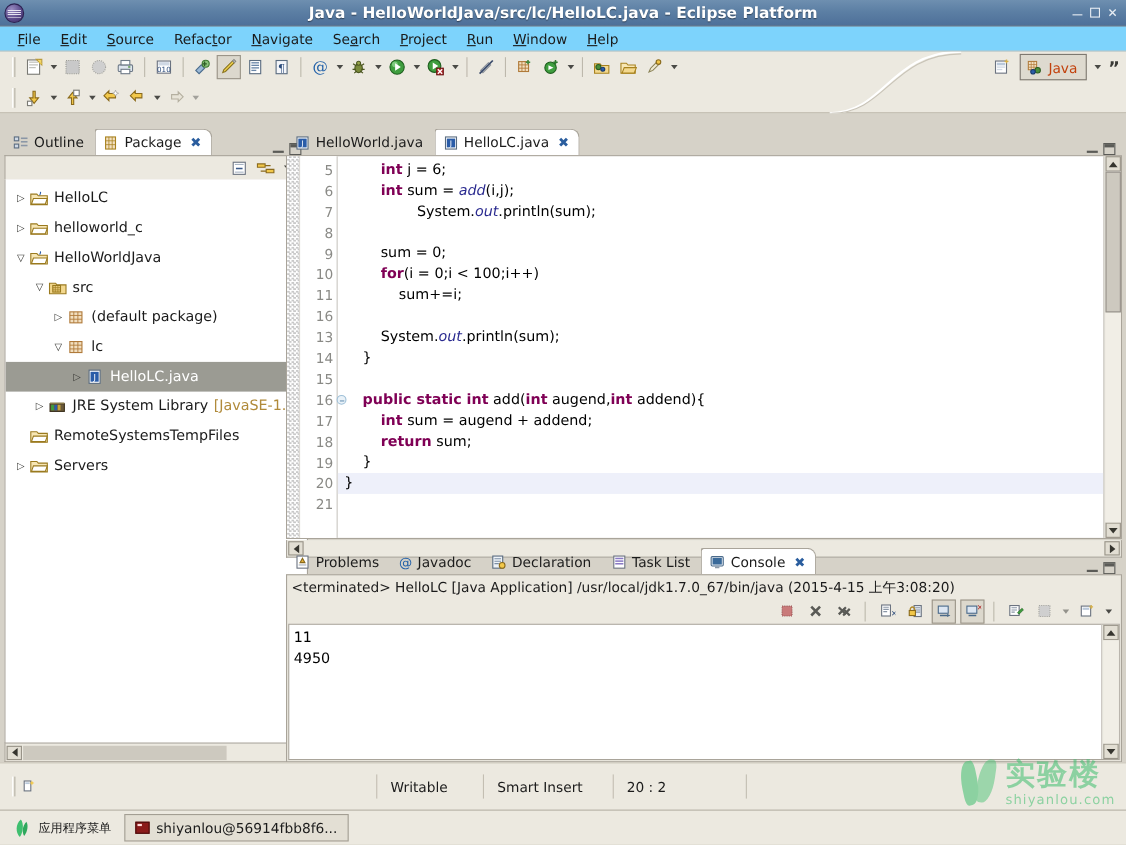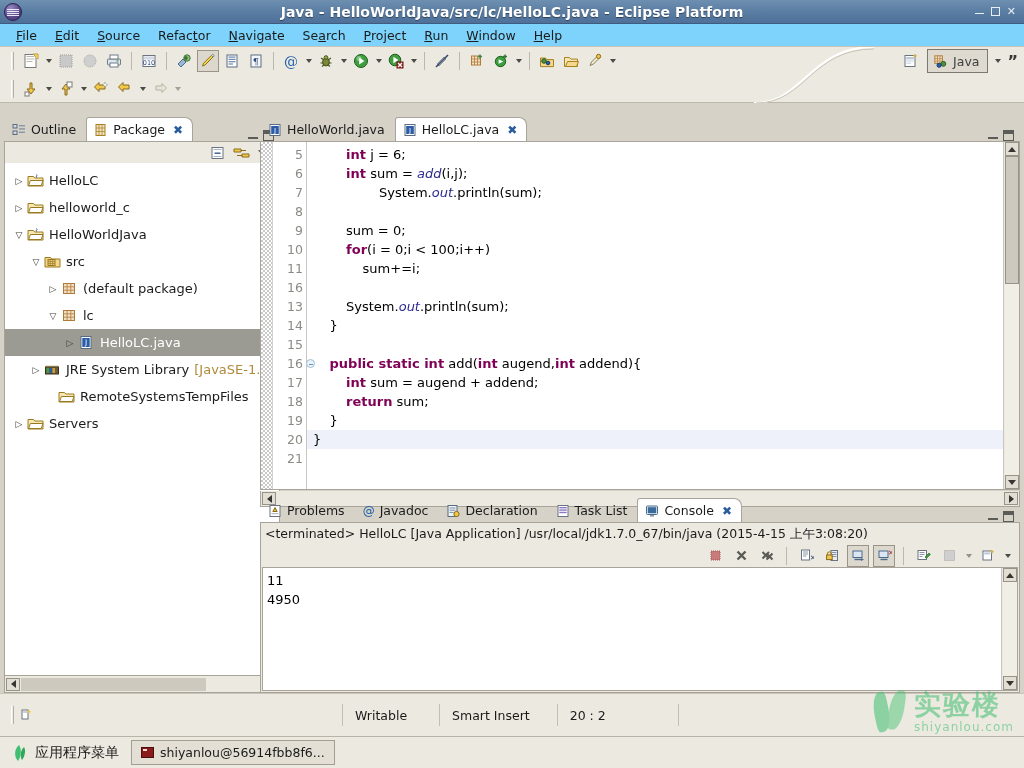--- a/index.html
+++ b/index.html
@@ -69,21 +69,21 @@
   .tarrow { width: 11px; height: 22px; display:flex; align-items:center; justify-content:center; flex:none; }
   .tarrow::after {
     content:""; border-left: 3.5px solid transparent; border-right: 3.5px solid transparent;
     border-top: 4px solid #4a4a46;
   }
   .persp-area { margin-left: auto; display: flex; align-items: center; padding-right: 6px; gap: 4px; }
   .persp-btn {
     display: flex; align-items: center; gap: 4px;
     border: 1px solid #7d7870; background: #dedacf;
     padding: 2px 8px 2px 4px; height: 24px;
-    font-size: 12.5px; color: #404040;
+    font-size: 12.5px; color: #c2410c;
   }
   .curve {
     position: absolute; right: 150px; top: 0; width: 120px; height: 56px;
     pointer-events: none;
   }
 
   
   .workbench { position: absolute; left: 0; top: 115px; right: 0; bottom: 75px; }
 
   
@@ -205,21 +205,21 @@
     display: flex; align-items: center; padding: 0 6px;
   }
   .sb-cell { height: 22px; display: flex; align-items: center; padding: 0 12px; font-size: 12.5px; color: #1b1b1b; border-left: 1px solid #c3beb2; }
 
   
   .taskbar {
     position: absolute; left: 0; right: 0; bottom: 0; height: 32px;
     background: #ece9e0; border-top: 1px solid #b8b3a7;
     display: flex; align-items: center; padding-left: 6px; gap: 6px;
   }
-  .tb-app { display: flex; align-items: center; gap: 7px; font-size: 14px; color: #1b1b1b; padding: 0 6px; }
+  .tb-app { display: flex; align-items: center; gap: 7px; font-size: 11px; color: #1b1b1b; padding: 0 6px; }
   .tb-win {
     display: flex; align-items: center; gap: 6px; font-size: 12.5px; color: #1b1b1b;
     border: 1px solid #a39e93; background: #e3dfd4; height: 25px; padding: 0 9px;
   }
   .term-ico { width: 13px; height: 11px; background: #8b1a1a; border: 1px solid #4a0d0d; position: relative; }
   .term-ico::after { content:""; position:absolute; left:1px; top:1px; width:4px; height:1.5px; background:#ffd9d9; }
 
   
   .watermark {
     position: absolute; right: 10px; bottom: 34px; display: flex; align-items: center; gap: 6px;
@@ -618,21 +618,21 @@
                 <rect x="1.5" y="5" width="13" height="7" fill="#6b5a3a" stroke="#3a2f1c"></rect>
                 <rect x="2.5" y="6" width="2.5" height="5" fill="#3f9e3f"></rect>
                 <rect x="5.5" y="6" width="2.5" height="5" fill="#2a5ca8"></rect>
                 <rect x="8.5" y="6" width="2.5" height="5" fill="#c9a33a"></rect>
                 <path d="M1.5 4.5 h13" stroke="#8a7a4a" stroke-width="1.4"></path>
               </svg>
             </span>
             <span class="tlabel">JRE System Library</span>
             <span class="tdim" style="margin-left: 5px;">[JavaSE-1.7]</span>
           </div>
-          <div class="trow" style="padding-left: 6px; margin-left: 31px;">
+          <div class="trow" style="padding-left: 6px;">
             <span class="twist"></span>
             <span class="ficon">
               <svg width="17" height="15" viewBox="0 0 17 15">
                 <path d="M1 3.5 h5.5 l1.3 1.5 h8.2 v8 h-15 z" fill="#f7e6b4" stroke="#9a7a1f"></path>
                 <path d="M1.6 12.5 l1.8 -5 h12.6 l-1.8 5 z" fill="#ffffff" stroke="#9a7a1f"></path>
               </svg>
             </span>
             <span class="tlabel">RemoteSystemsTempFiles</span>
           </div>
           <div class="trow" style="padding-left: 6px;">

